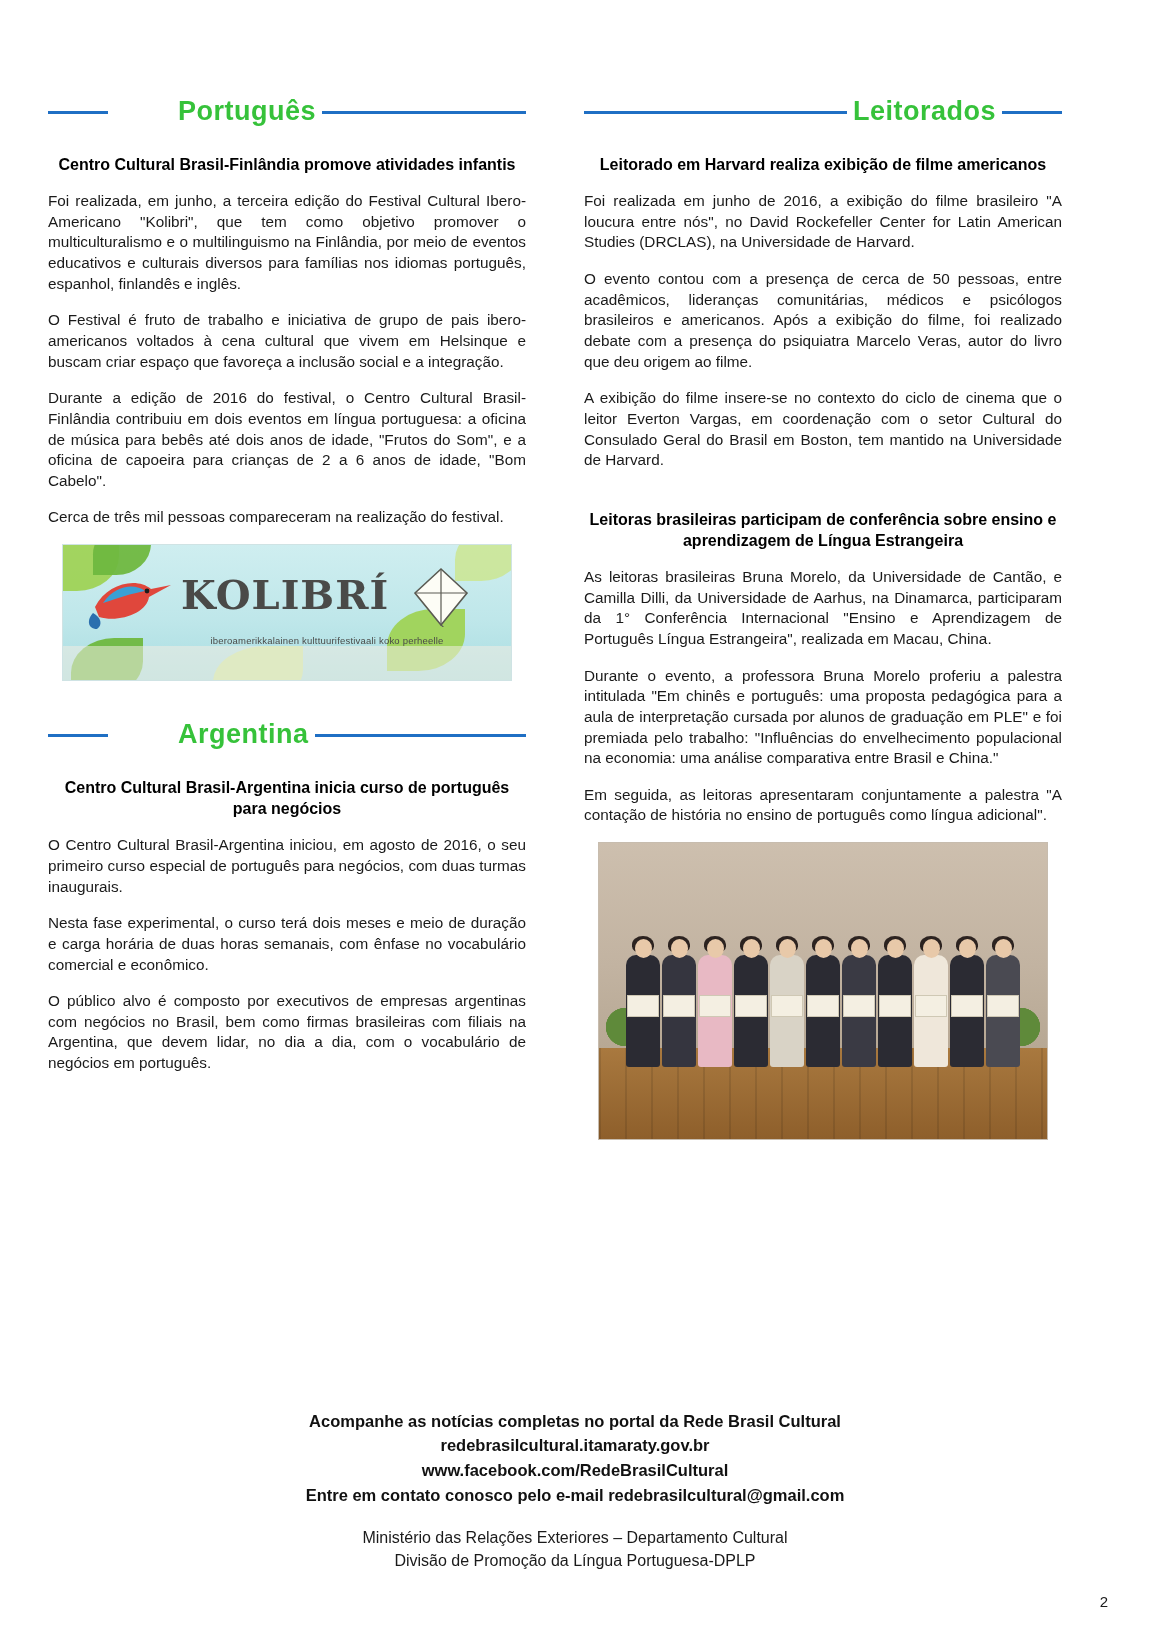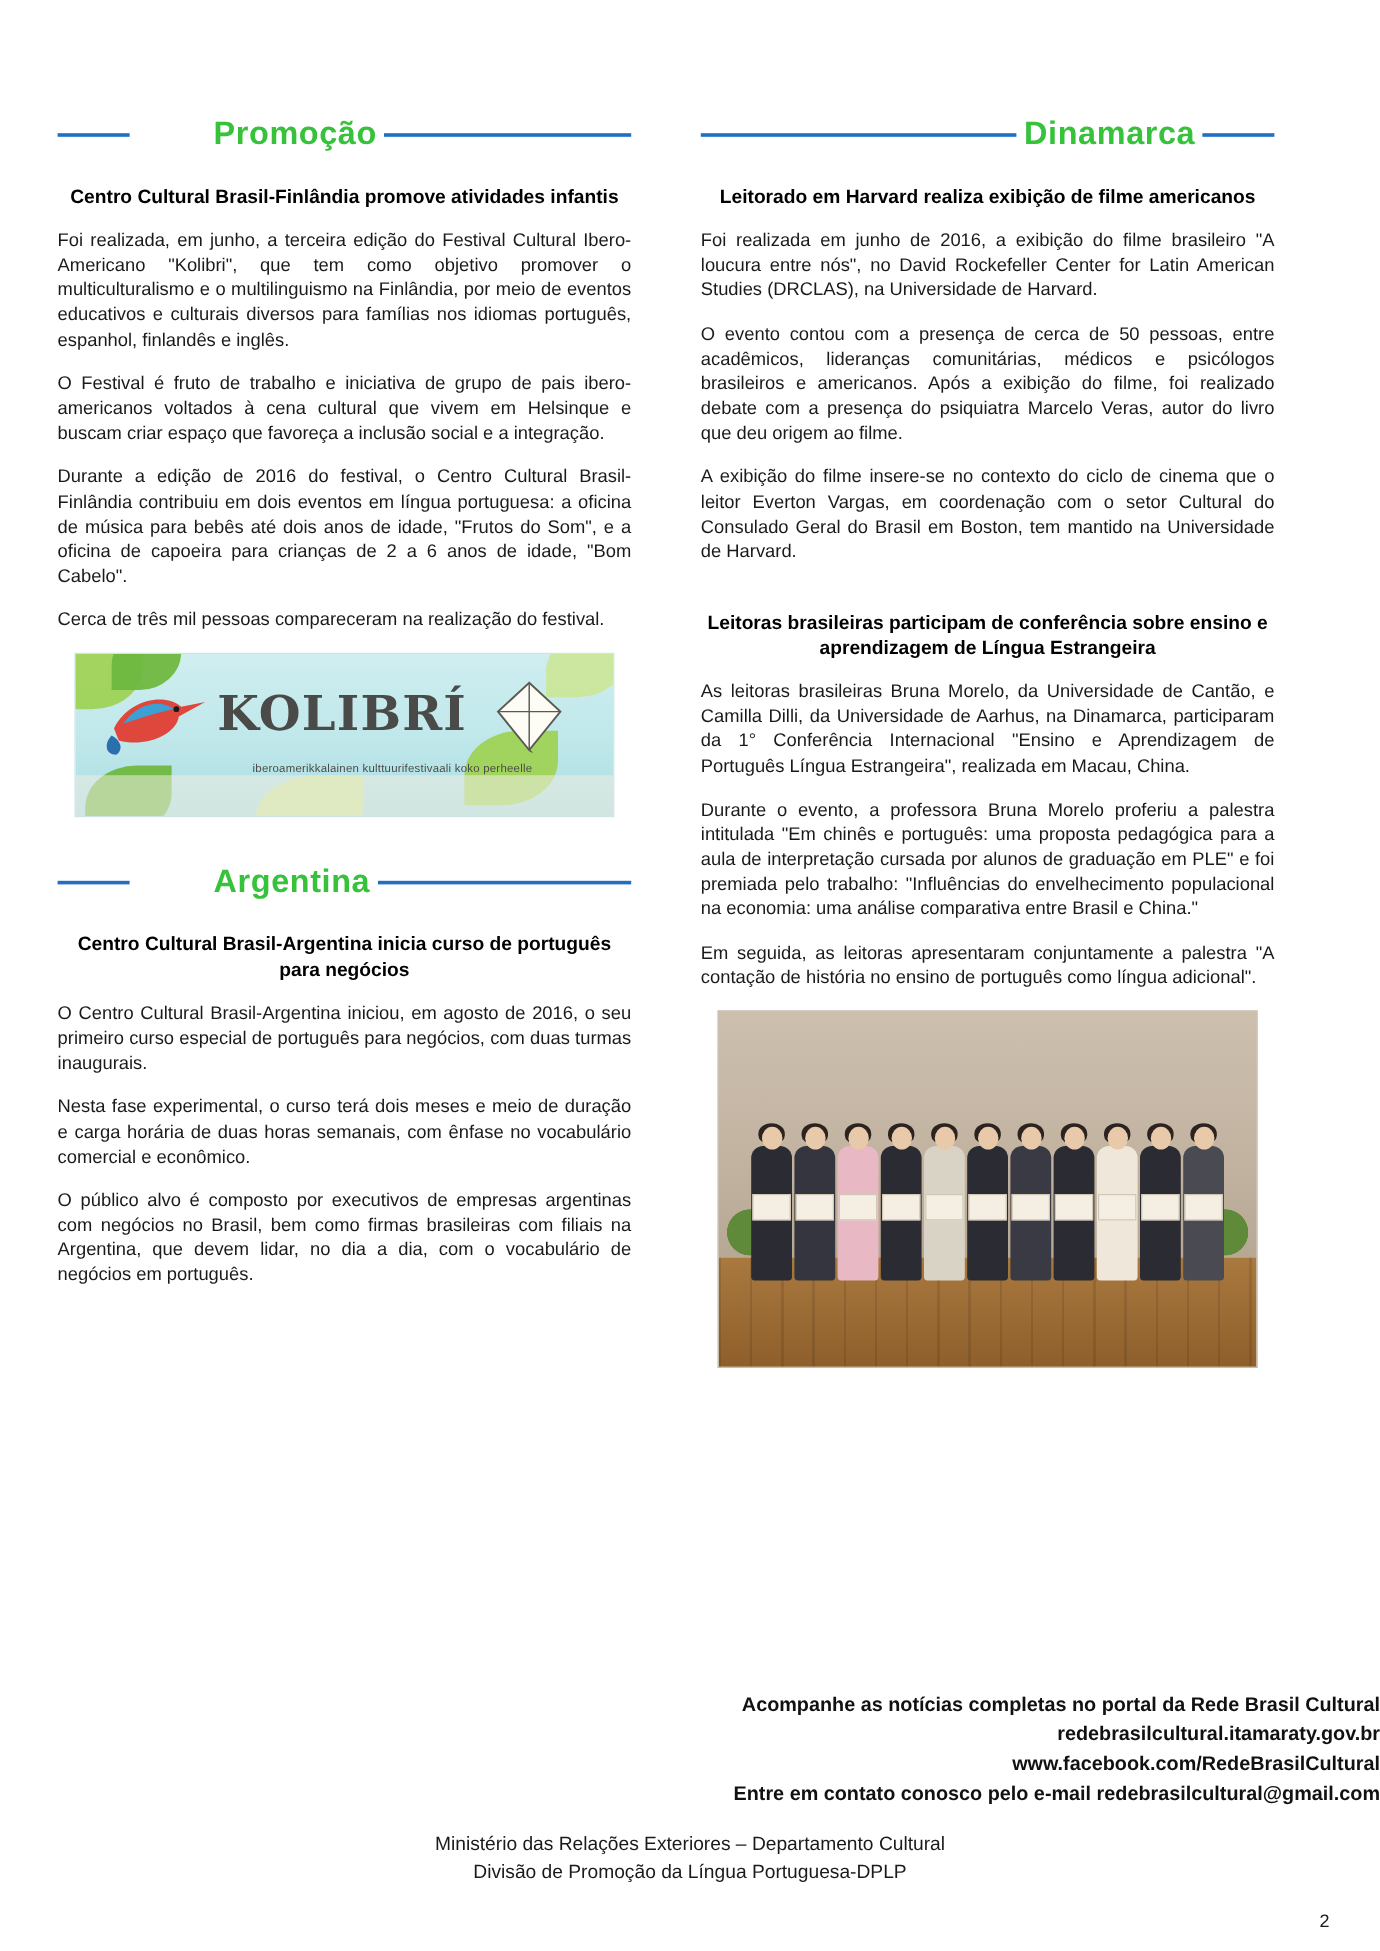--- a/index.html
+++ b/index.html
@@ -195,21 +195,20 @@
     position: absolute;
     left: 0; right: 0;
     bottom: 54px;
     text-align: center;
   }
   .footer .f-bold {
     font-size: 16.5px;
     font-weight: bold;
     line-height: 1.5;
     color: #111;
-    text-align: right;
   }
   .footer .f-link {
     color: #111;
   }
   .footer .f-plain {
     font-size: 16px;
     line-height: 1.45;
     margin-top: 18px;
     color: #1a1a1a;
   }
@@ -225,21 +224,21 @@
 <body>
 
 <div class="page">
 
   <div class="columns">
 
     <div class="col">
 
       <div class="section-head left">
         <span class="rule short"></span>
-        <span class="title">Promoção</span>
+        <span class="title">Português</span>
         <span class="rule"></span>
       </div>
 
       <h2 class="article-title">Centro Cultural Brasil-Finlândia promove atividades infantis</h2>
 
       <p class="body">Foi realizada, em junho, a terceira edição do Festival Cultural Ibero-Americano "Kolibri", que tem como objetivo promover o multiculturalismo e o multilinguismo na Finlândia, por meio de eventos educativos e culturais diversos para famílias nos idiomas português, espanhol, finlandês e inglês.</p>
       <p class="body">O Festival é fruto de trabalho e iniciativa de grupo de pais ibero-americanos voltados à cena cultural que vivem em Helsinque e buscam criar espaço que favoreça a inclusão social e a integração.</p>
       <p class="body">Durante a edição de 2016 do festival, o Centro Cultural Brasil-Finlândia contribuiu em dois eventos em língua portuguesa: a oficina de música para bebês até dois anos de idade, "Frutos do Som", e a oficina de capoeira para crianças de 2 a 6 anos de idade, "Bom Cabelo".</p>
       <p class="body">Cerca de três mil pessoas compareceram na realização do festival.</p>
 
@@ -281,21 +280,21 @@
 
       <p class="body"> O Centro Cultural Brasil-Argentina iniciou, em agosto de 2016, o seu primeiro curso especial de português para negócios, com duas turmas inaugurais.</p>
       <p class="body">Nesta fase experimental, o curso terá dois meses e meio de duração e carga horária de duas horas semanais, com ênfase no vocabulário comercial e econômico.</p>
       <p class="body">O público alvo é composto por executivos de empresas argentinas com negócios no Brasil, bem como firmas brasileiras com filiais na Argentina, que devem lidar, no dia a dia, com o vocabulário de negócios em português.</p>
     </div>
 
     <div class="col">
 
       <div class="section-head right">
         <span class="rule"></span>
-        <span class="title">Dinamarca</span>
+        <span class="title">Leitorados</span>
         <span class="rule short"></span>
       </div>
 
       <h2 class="article-title">Leitorado em Harvard realiza exibição de filme americanos</h2>
 
       <p class="body">Foi realizada em junho de 2016, a exibição do filme brasileiro "A loucura entre nós", no David Rockefeller Center for Latin American Studies (DRCLAS), na Universidade de Harvard.</p>
       <p class="body">O evento contou com a presença de cerca de 50 pessoas, entre acadêmicos, lideranças comunitárias, médicos e psicólogos brasileiros e americanos. Após a exibição do filme, foi realizado debate com a presença do psiquiatra Marcelo Veras, autor do livro que deu origem ao filme.</p>
       <p class="body">A exibição do filme insere-se no contexto do ciclo de cinema que o leitor Everton Vargas, em coordenação com o setor Cultural do Consulado Geral do Brasil em Boston, tem mantido na Universidade de Harvard.</p>
 
       <div class="spacer-md"></div>

